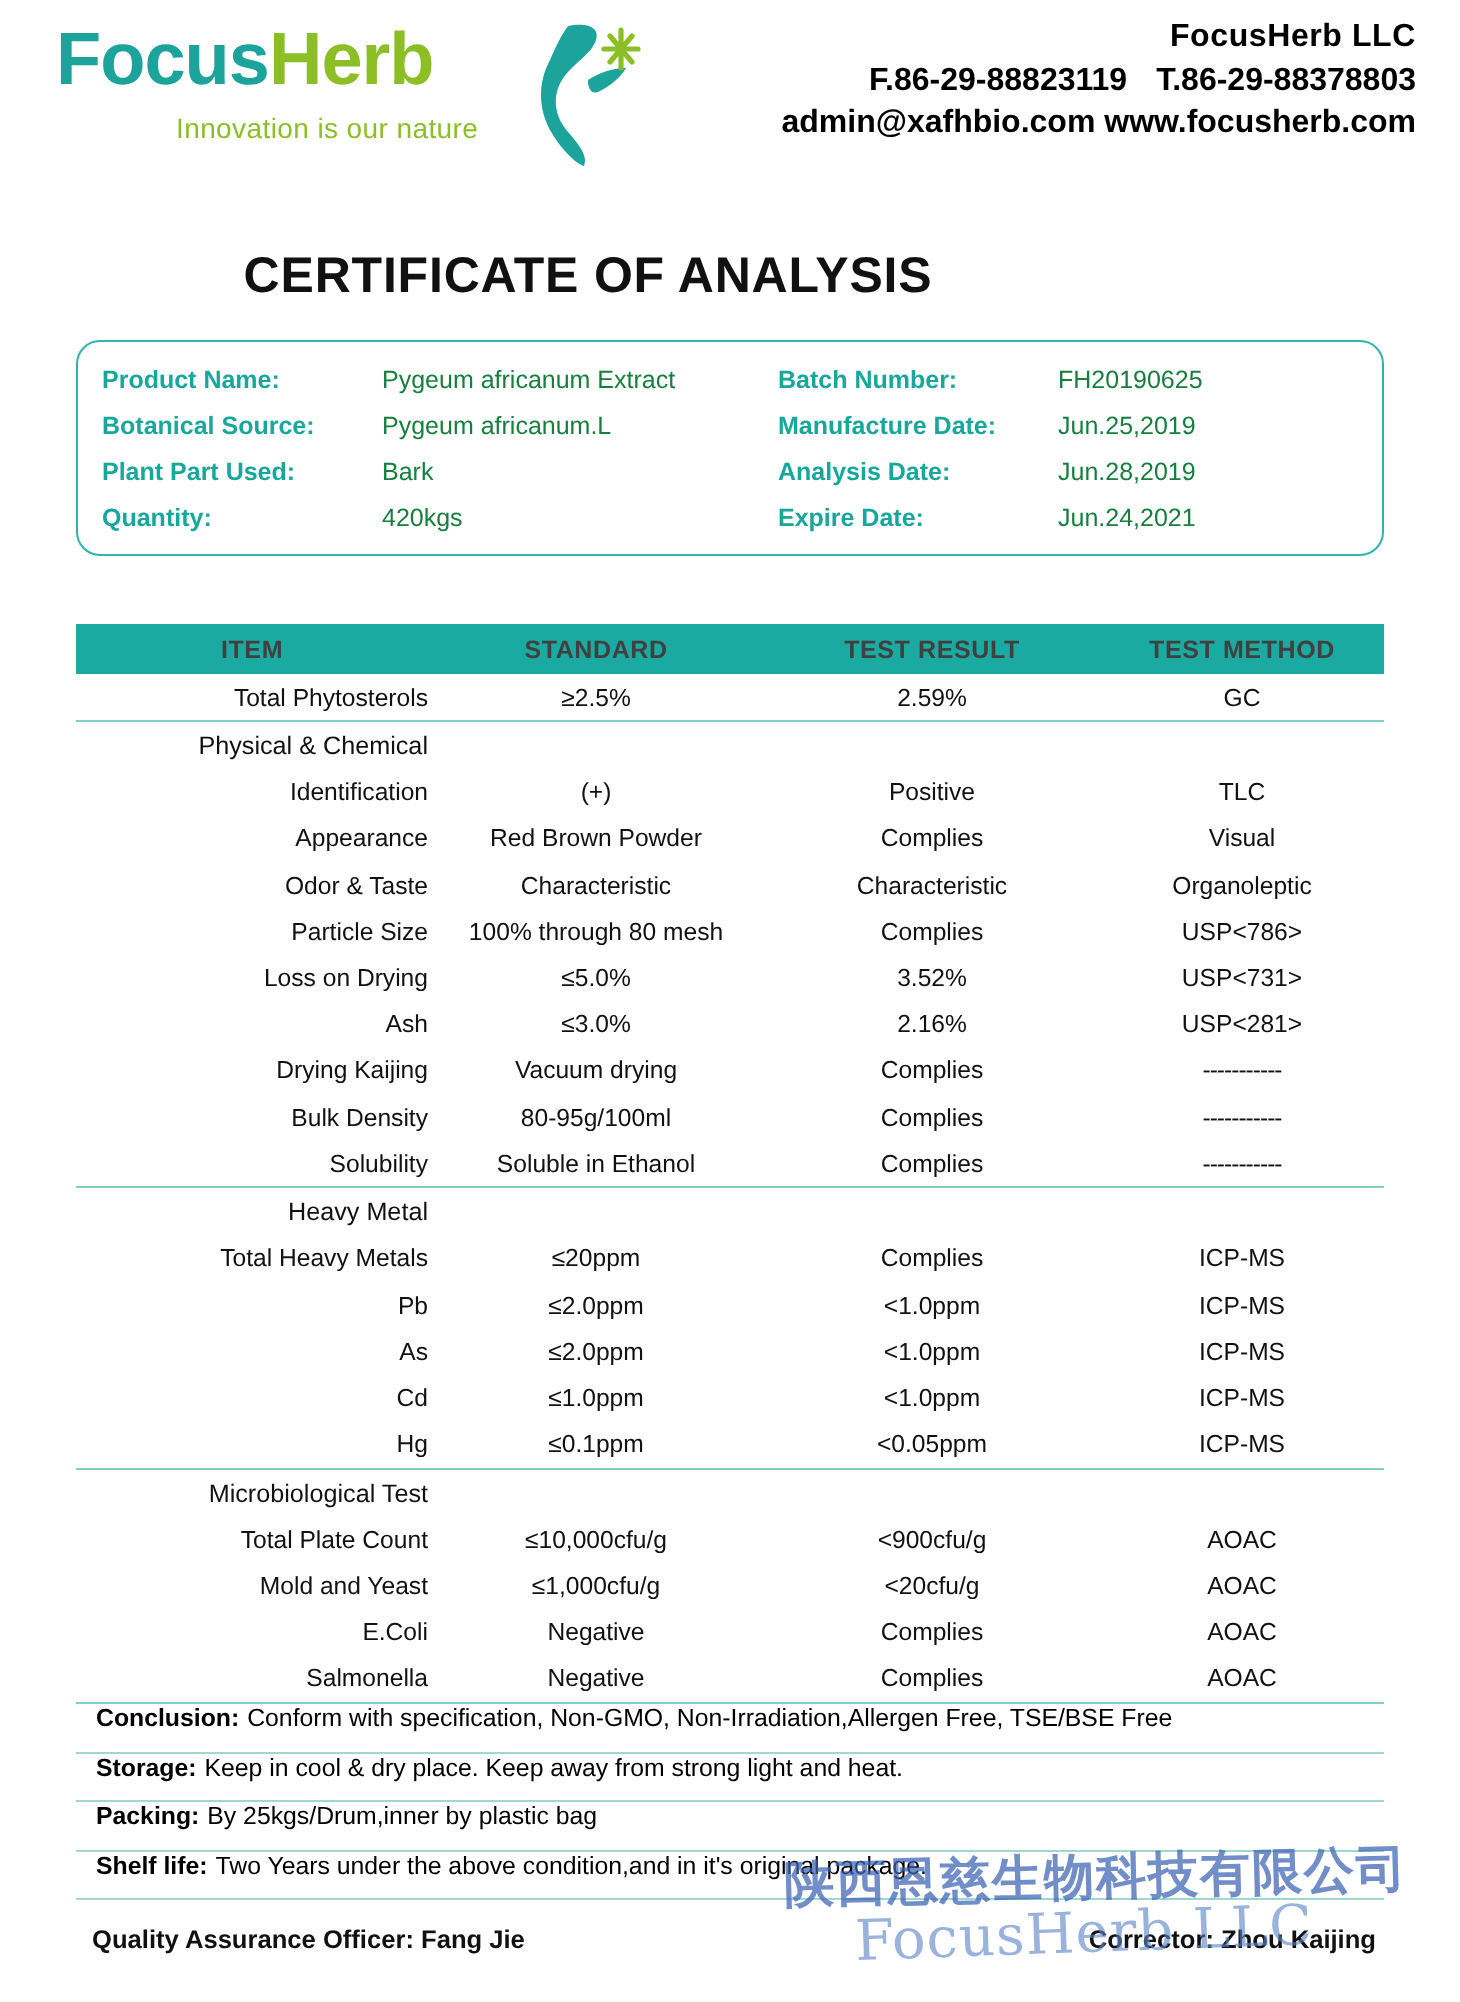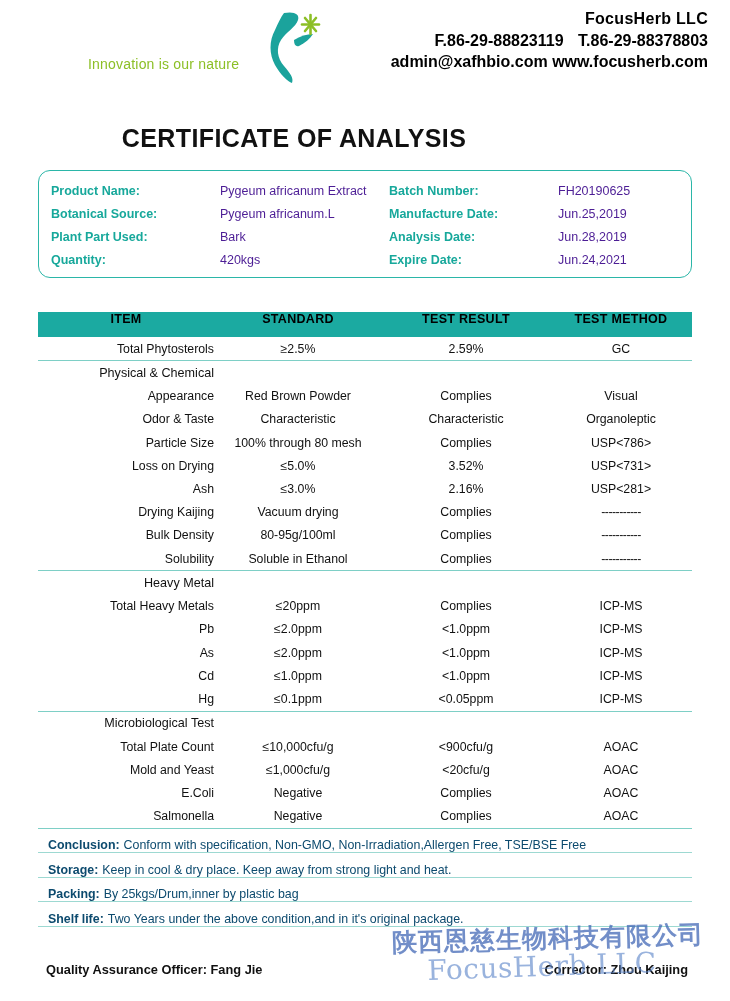--- a/index.html
+++ b/index.html
@@ -100,43 +100,43 @@
     white-space: nowrap;
   }
   .info-label {
     display: inline-block;
     color: #17A89B;
     font-weight: bold;
     font-size: 12.5px;
   }
   .info-value {
     display: inline-block;
-    color: #4c1d95;
+    color: #15803d;
     font-size: 12.5px;
-    margin-left: 29px;
   }
   .col-left  { left: 12px;  }
   .col-right { left: 350px; }
   .col-left .info-label  { width: 140px; }
   .col-right .info-label { width: 140px; }
 
   
   #table {
     position: absolute;
     left: 38px; top: 312px;
     width: 654px;
   }
   #thead {
     display: flex;
     height: 25px;
     background: #1BAAA1;
-    color: #000000;
+    color: #404040;
     font-weight: bold;
     font-size: 12.5px;
     letter-spacing: 0.3px;
+    align-items: center;
   }
   .c-item   { width: 176px; text-align: right; }
   .c-std    { width: 168px; text-align: center; }
   .c-res    { width: 168px; text-align: center; }
   .c-mth    { width: 142px; text-align: center; }
   #thead .c-item { text-align: center; }
 
   .trow {
     display: flex;
     height: 23.2px;
@@ -161,23 +161,23 @@
   .rule-thin {
     height: 0;
     border-top: 1.1px solid #9DD9D2;
   }
   .dashes { letter-spacing: -0.5px; }
 
   
   .note-row {
     height: 23.5px;
     display: flex;
-    align-items: flex-end;
+    align-items: flex-start;
     font-size: 12.4px;
-    color: #0c4a6e;
+    color: #000000;
     padding-left: 10px;
     box-sizing: border-box;
     white-space: nowrap;
   }
   .note-label {
     font-weight: bold;
     margin-right: 4px;
   }
 
   
@@ -230,20 +230,23 @@
     white-space: nowrap;
     transform: rotate(-2deg);
   }
 </style>
 </head>
 <body>
 
 <div id="header">
 
   <div id="logo-block">
+    <div id="logo-wordmark">
+      <span class="logo-focus">Focus</span><span class="logo-herb">Herb</span>
+    </div>
     <div id="logo-tagline">Innovation is our nature</div>
     <svg id="logo-mark" viewBox="0 0 72 76">
       <path d="M34 3 C44 1 50 4 48 10 C46 17 36 22 31 30 C26 38 27 48 34 56 C40 63 44 68 42 73 C38 72 30 64 25 55 C19 44 19 31 25 20 C28 13 31 7 34 3 Z" fill="#1BA39C"></path>
       <path d="M44 30 C50 26 57 24 63 24 C60 29 55 33 49 36 C46 37 44 35 44 30 Z" fill="#1BA39C"></path>
       <g stroke="#8CBF26" stroke-width="2.6" stroke-linecap="round" fill="none">
         <path d="M55 8 L66 21"></path>
         <path d="M66 8 L55 21"></path>
         <path d="M60.5 5 L60.5 24"></path>
         <path d="M52 14.5 L69 14.5"></path>
       </g>
@@ -308,20 +311,26 @@
     <div class="c-res">2.59%</div>
     <div class="c-mth">GC</div>
   </div>
   <div class="rule"></div>
 
   <div id="sections-host">
       <div class="section-row">
         <div class="c-item">Physical &amp; Chemical</div>
       </div>
       <div class="trow">
+        <div class="c-item">Identification</div>
+        <div class="c-std">(+)</div>
+        <div class="c-res">Positive</div>
+        <div class="c-mth">TLC</div>
+      </div>
+      <div class="trow">
         <div class="c-item">Appearance</div>
         <div class="c-std">Red Brown Powder</div>
         <div class="c-res">Complies</div>
         <div class="c-mth">Visual</div>
       </div>
       <div class="trow">
         <div class="c-item">Odor &amp; Taste</div>
         <div class="c-std">Characteristic</div>
         <div class="c-res">Characteristic</div>
         <div class="c-mth">Organoleptic</div>

